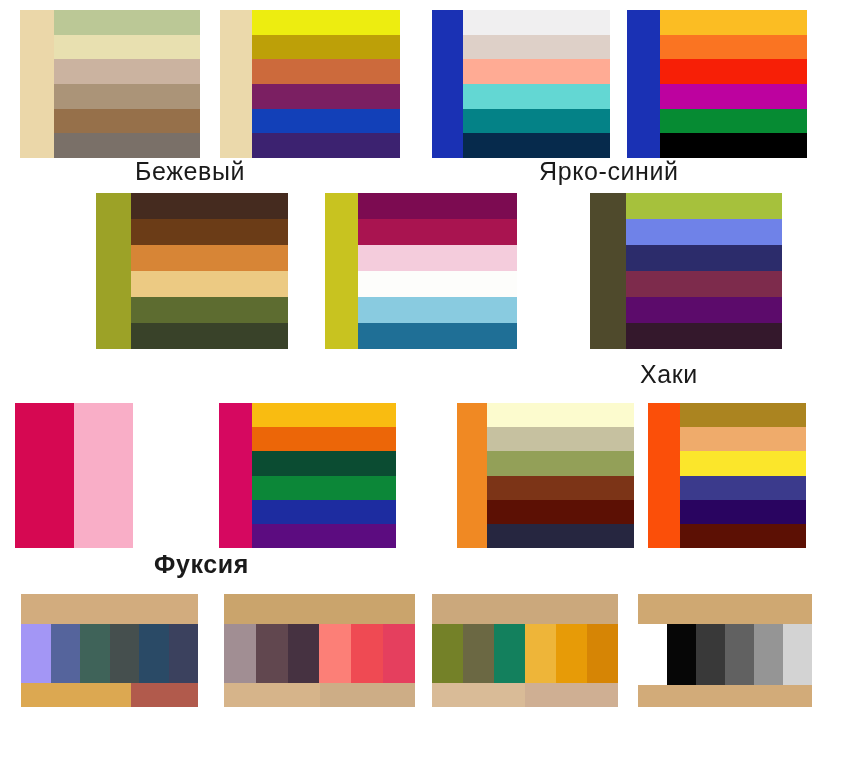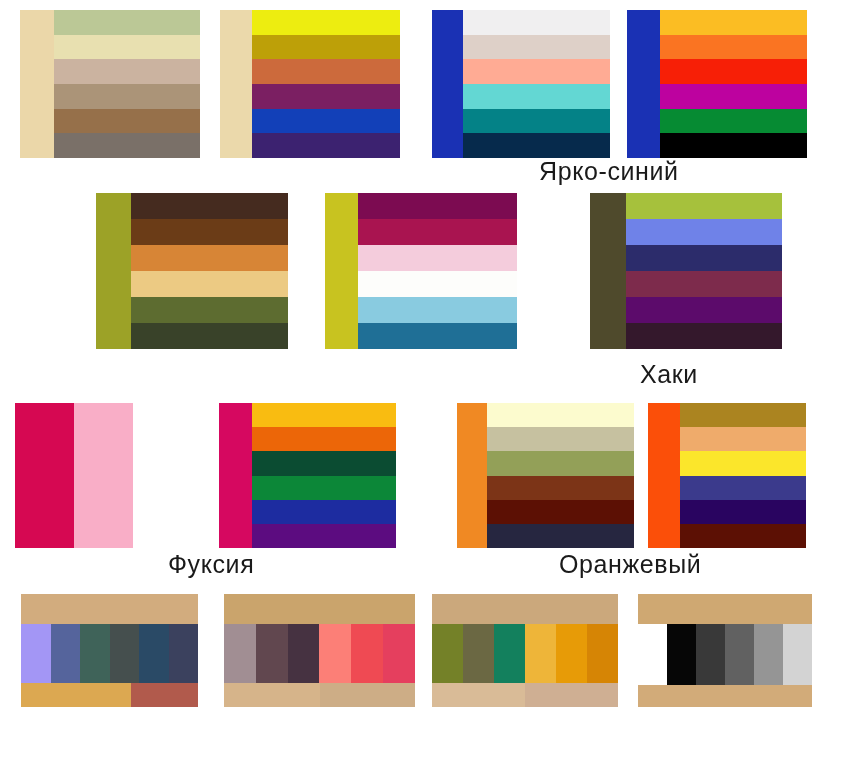--- a/index.html
+++ b/index.html
@@ -271,17 +271,17 @@
         <div class="nat-swatch" title="black" style="background: rgb(6, 6, 6);"></div>
         <div class="nat-swatch" title="charcoal" style="background: rgb(57, 57, 57);"></div>
         <div class="nat-swatch" title="dark-grey" style="background: rgb(97, 97, 97);"></div>
         <div class="nat-swatch" title="medium-grey" style="background: rgb(149, 149, 149);"></div>
         <div class="nat-swatch" title="light-grey" style="background: rgb(211, 211, 211);"></div>
       </div>
       <div class="nat-foot" style="height: 22px;">
         <div class="nat-foot-part" style="background: rgb(210, 171, 121); flex: 0 0 100%;"></div>
       </div>
     </div>
+    <div class="caption" style="left: 135px; top: 156px;">Бежевый</div>
     <div class="caption" style="left: 539px; top: 156px;">Ярко-синий</div>
     <div class="caption" style="left: 640px; top: 359px;">Хаки</div>
-    <div class="caption" style="left: 168px; top: 549px;">Фуксия</div>
-    <div class="caption" style="left: 559px; top: 549px;">Оранжевый</div>
+    <div class="caption" style="left: 154px; top: 549px; font-weight: bold;">Фуксия</div>
   </div>
 
 </body></html>

